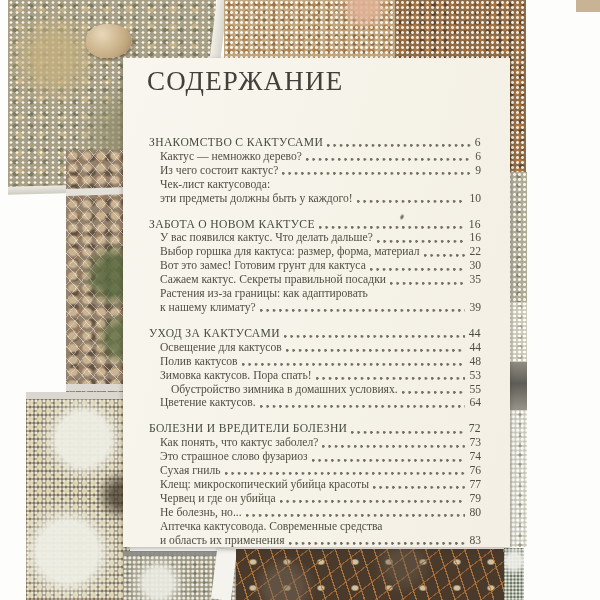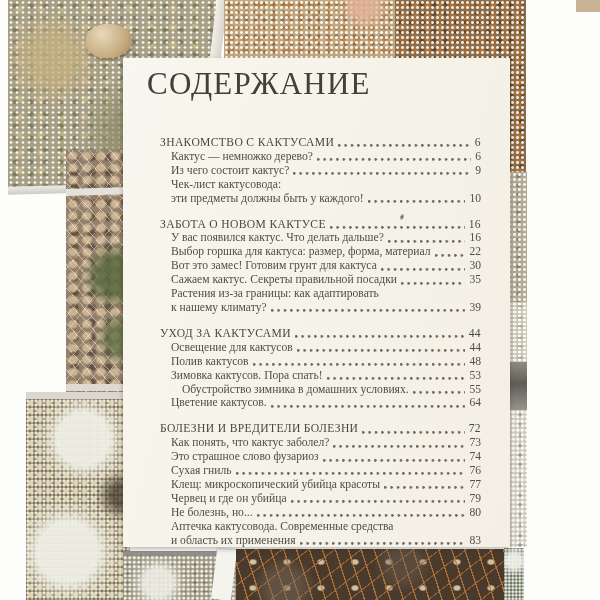--- a/index.html
+++ b/index.html
@@ -79,23 +79,23 @@
     background-size:100% 100%,100% 100%,100% 100%,100% 100%,34px 26px;}
   .b-fuzz{left:504px;top:548px;width:20px;height:52px;background-color:#5c6750;background-image:
     radial-gradient(circle at 50% 25%, rgba(240,240,234,.9) 0 7px, transparent 14px),
     radial-gradient(rgba(250,250,246,.9) 1px, transparent 1.9px);
     background-size:100% 100%,3.5px 3.5px;}
 
   
   .page{position:absolute;z-index:5;left:123px;top:58px;width:387px;height:489px;
     background:linear-gradient(105deg,#f8f6ee,#f3efe4);
     box-shadow:0 2px 5px rgba(55,45,35,.35);}
-  .title{position:absolute;left:24px;top:8px;font-size:31px;letter-spacing:1.2px;color:#424139;}
+  .title{position:absolute;left:24px;top:8px;font-size:27px;letter-spacing:1.2px;color:#424139;}
   .toc{position:absolute;left:26px;right:29px;top:78px;}
-  .sec{margin-top:12px;margin-left:11px;}
+  .sec{margin-top:12px;}
   .sec:first-child{margin-top:0;}
   .row{display:flex;align-items:baseline;font-size:11.6px;line-height:13.9px;color:#514e44;}
   .row.head{color:#474b3f;letter-spacing:.35px;}
   .row.item .lbl{padding-left:11px;}
   .row.item.ind2 .lbl{padding-left:22px;}
   .lbl{white-space:nowrap;}
   .dots{flex:1 1 auto;align-self:flex-end;height:3px;margin:0 2px 2.5px 4px;
     background-image:radial-gradient(circle at 1.2px 1.4px,#6f6a5d 1.05px,transparent 1.6px);
     background-size:6.4px 3px;background-repeat:repeat-x;}
   .num{margin-left:2px;}

